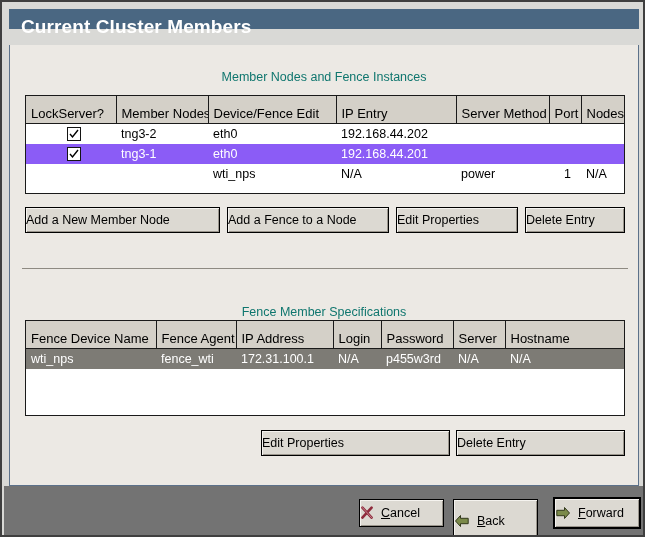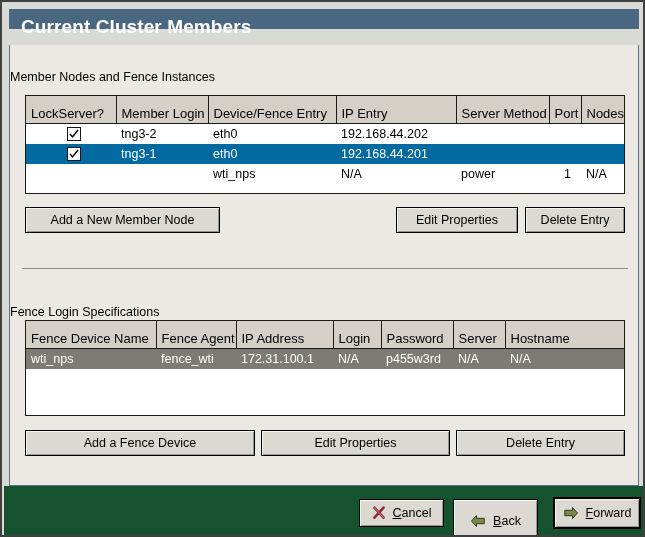--- a/index.html
+++ b/index.html
@@ -44,22 +44,23 @@
     width: 630px; height: 441px;
     background: #ece9e4;
     border: 1px solid #5c718a;
     border-top: none;
     box-sizing: border-box;
     overflow: hidden;
   }
   .section-title {
     position: absolute;
     width: 100%;
+    text-align: center;
     font-size: 12.5px;
-    color: #000000;
+    color: #0f766e;
     white-space: nowrap;
   }
   
   .tablewrap {
     position: absolute;
     background: #ffffff;
     border: 1px solid #1a1a1a;
     box-sizing: border-box;
     overflow: hidden;
   }
@@ -86,21 +87,21 @@
   table.grid th.last { border-right: none; }
   table.grid td {
     padding: 2px 0 2px 5px;
     height: 20px;
     box-sizing: border-box;
     white-space: nowrap;
     overflow: hidden;
     border: none;
     vertical-align: middle;
   }
-  tr.sel-blue td { background: #0369a1; color: #ffffff; }
+  tr.sel-blue td { background: #8b5cf6; color: #ffffff; }
   tr.sel-gray td { background: #7d7b75; color: #ffffff; }
   td.center { text-align: center; padding-left: 0; }
   td.numcell { text-align: center; padding-left: 0; }
 
   .chk {
     display: inline-block;
     width: 12px; height: 12px;
     border: 1px solid #141414;
     background: #ffffff;
     position: relative;
@@ -114,40 +115,40 @@
     background: #dcd9d2;
     border: 1px solid #000000;
     border-right-color: #000000;
     border-bottom-color: #000000;
     box-shadow: inset 1px 1px 0 #f5f3ef, inset -1px -1px 0 #9a958c;
     box-sizing: border-box;
     font-size: 12.5px;
     color: #000000;
     display: flex;
     align-items: center;
-    justify-content: center;
+    justify-content: flex-start;
     white-space: nowrap;
     cursor: default;
     user-select: none;
   }
   .btn .lbl { display: inline-block; }
   .btn .ico { display: inline-block; margin-right: 7px; line-height: 0; }
   u { text-decoration: underline; }
 
   .divider {
     position: absolute;
     height: 1px;
     background: #8e8a82;
   }
   
   .footer {
     position: absolute;
     left: 2px; top: 484px;
     width: 639px; height: 49px;
-    background: #14532d;
+    background: #737373;
   }
   .btn.focusring {
     border: 2px solid #000000;
     box-shadow: inset 1px 1px 0 #f5f3ef, inset -1px -1px 0 #9a958c;
   }
 </style>
 </head>
 <body>
 
 <div class="window">
@@ -167,22 +168,22 @@
             <col style="width:92px">
             <col style="width:128px">
           <col style="width:120px">
             <col style="width:93px">
             <col style="width:32px">
             <col style="width:45px">
         </colgroup>
         <thead>
           <tr>
             <th>LockServer?</th>
-            <th>Member Login</th>
-            <th>Device/Fence Entry</th>
+            <th>Member Nodes</th>
+            <th>Device/Fence Edit</th>
             <th>IP Entry</th>
             <th>Server Method</th>
             <th>Port</th>
             <th class="last">Nodes</th>
           </tr>
         </thead>
         <tbody>
           <tr>
             <td class="center">
               <span class="chk">
@@ -222,30 +223,33 @@
             <td class="numcell">1</td>
             <td>N/A</td>
           </tr>
         </tbody>
       </table>
     </div>
 
     <div class="btn" style="left:15px; top:162px; width:195px; height:26px;">
       <span class="lbl">Add a New Member Node</span>
     </div>
+    <div class="btn" style="left:217px; top:162px; width:162px; height:26px;">
+      <span class="lbl">Add a Fence to a Node</span>
+    </div>
     <div class="btn" style="left:386px; top:162px; width:122px; height:26px;">
       <span class="lbl">Edit Properties</span>
     </div>
     <div class="btn" style="left:515px; top:162px; width:100px; height:26px;">
       <span class="lbl">Delete Entry</span>
     </div>
 
     <div class="divider" style="left:12px; top:223px; width:606px;"></div>
 
-    <div class="section-title" style="top:260px;">Fence Login Specifications</div>
+    <div class="section-title" style="top:260px;">Fence Member Specifications</div>
 
     <div class="tablewrap" style="left:15px; top:275px; width:600px; height:96px;">
       <table class="grid">
         <colgroup>
           <col style="width:130px">
             <col style="width:80px">
             <col style="width:97px">
           <col style="width:48px">
             <col style="width:72px">
             <col style="width:52px">
@@ -269,23 +273,20 @@
             <td>172.31.100.1</td>
             <td>N/A</td>
             <td>p455w3rd</td>
             <td>N/A</td>
             <td>N/A</td>
           </tr>
         </tbody>
       </table>
     </div>
 
-    <div class="btn" style="left:15px; top:385px; width:230px; height:26px;">
-      <span class="lbl">Add a Fence Device</span>
-    </div>
     <div class="btn" style="left:251px; top:385px; width:189px; height:26px;">
       <span class="lbl">Edit Properties</span>
     </div>
     <div class="btn" style="left:446px; top:385px; width:169px; height:26px;">
       <span class="lbl">Delete Entry</span>
     </div>
 
   </div>
 
   <div class="footer">

